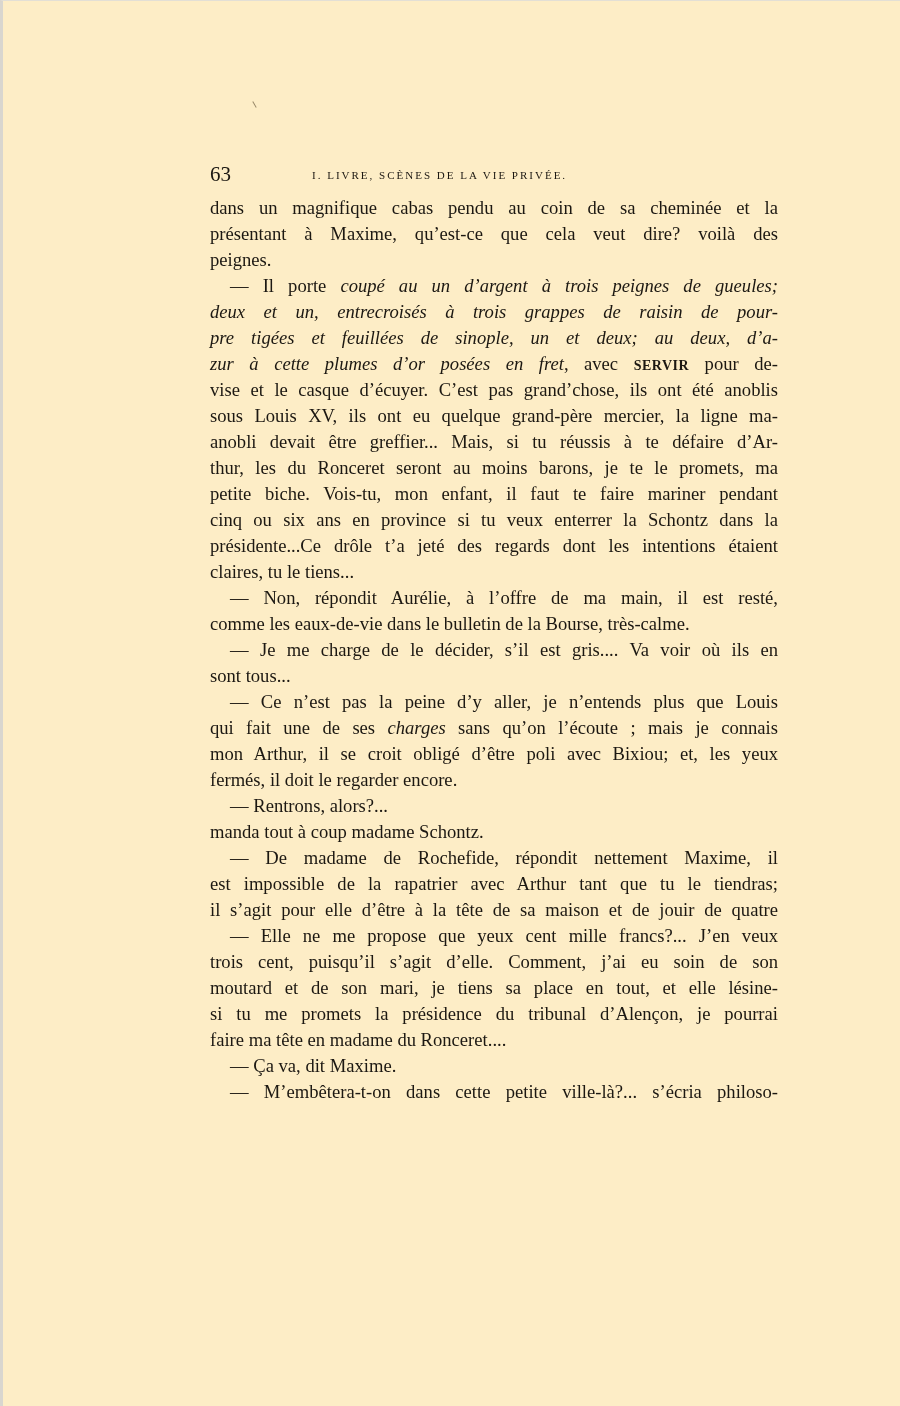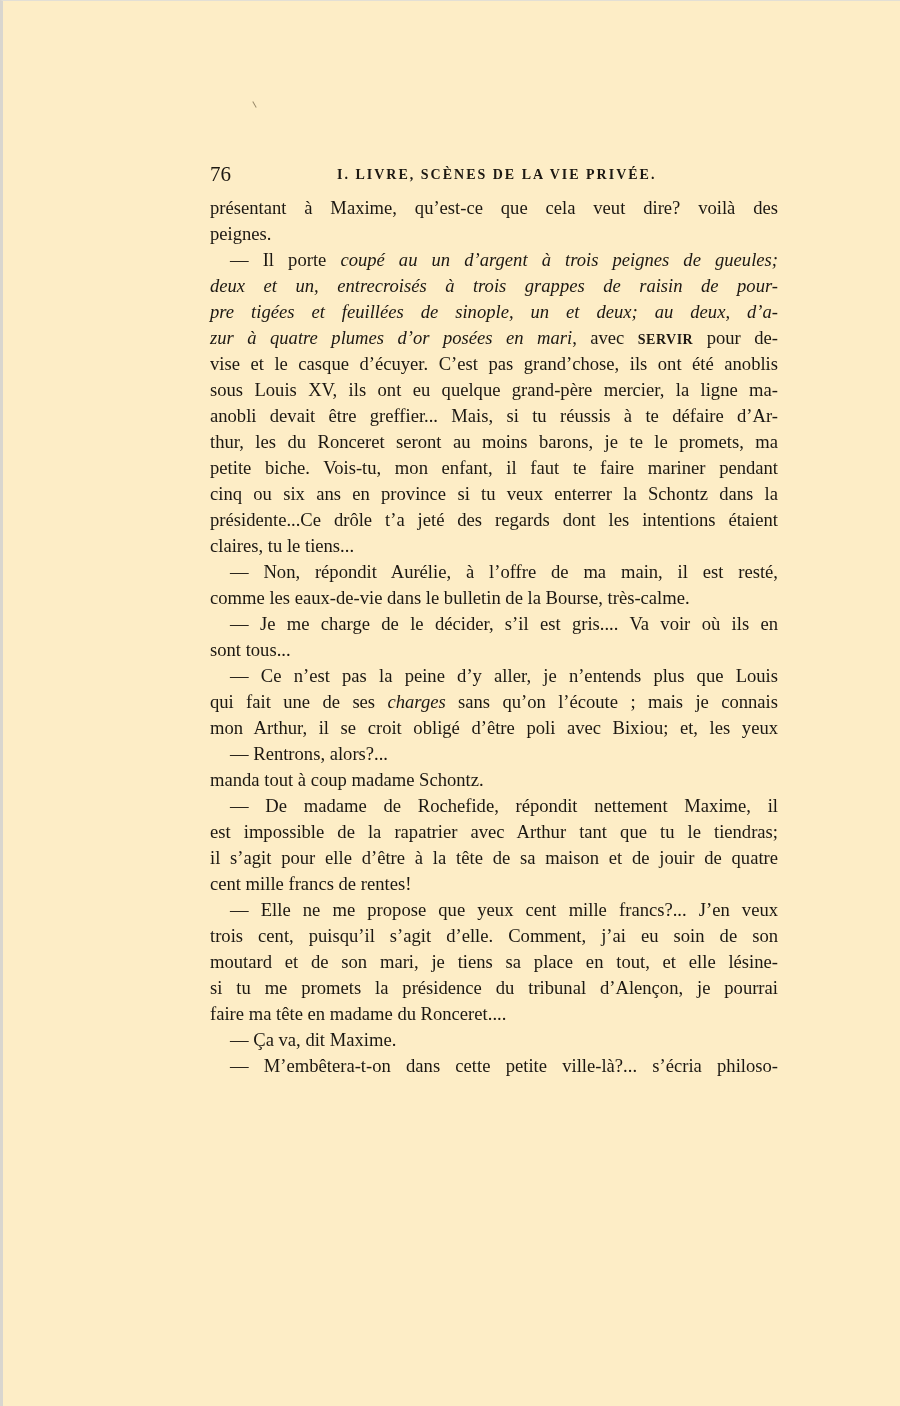--- a/index.html
+++ b/index.html
@@ -19,23 +19,22 @@
   }
   .header {
     position: absolute; left: 210px; top: 161px; width: 568px; height: 26px;
   }
   .page-num {
     position: absolute; left: 0; top: 0;
     font-size: 21px; line-height: 26px;
   }
   .running-head {
     position: absolute; left: 102px; top: 2px;
-    font-size: 14px; line-height: 24px; font-weight: bold;
+    font-size: 11px; line-height: 24px; font-weight: normal;
     letter-spacing: 2px;
-    margin-left: 25px;
   }
   .body-text {
     position: absolute; left: 210px; top: 195px; width: 568px;
     font-size: 18.6px; line-height: 26px;
   }
   .line {
     display: block; height: 26px; white-space: nowrap;
     text-align: justify; text-align-last: justify;
   }
   .line.last { text-align-last: left; }
@@ -47,52 +46,53 @@
     background: #9a8a6a; transform: rotate(-30deg);
   }
 </style>
 </head>
 <body>
 
 <div class="page-edge"></div>
 <div class="mark"></div>
 
 <div class="header">
-  <span class="page-num">76</span>
+  <span class="page-num">63</span>
   <span class="running-head">I. LIVRE, SCÈNES DE LA VIE PRIVÉE.</span>
 </div>
 
 <div class="body-text">
+  <span class="line"><span>dans un magnifique cabas pendu au coin de sa cheminée et la</span></span>
   <span class="line"><span>présentant à Maxime, qu’est-ce que cela veut dire? voilà des</span></span>
   <span class="line last"><span>peignes.</span></span>
   <span class="line indent"><span>— Il porte </span><span class="it">coupé au un d’argent à trois peignes de gueules;</span></span>
   <span class="line"><span class="it">deux et un, entrecroisés à trois grappes de raisin de pour-</span></span>
   <span class="line"><span class="it">pre tigées et feuillées de sinople, un et deux; au deux, d’a-</span></span>
-  <span class="line"><span class="it">zur à quatre plumes d’or posées en mari</span><span>, avec </span><span class="sc">SERVIR</span><span> pour de-</span></span>
+  <span class="line"><span class="it">zur à cette plumes d’or posées en fret</span><span>, avec </span><span class="sc">SERVIR</span><span> pour de-</span></span>
   <span class="line"><span>vise et le casque d’écuyer. C’est pas grand’chose, ils ont été anoblis</span></span>
   <span class="line"><span>sous Louis XV, ils ont eu quelque grand-père mercier, la ligne ma-</span></span>
   <span class="line"><span>anobli devait être greffier... Mais, si tu réussis à te défaire d’Ar-</span></span>
   <span class="line"><span>thur, les du Ronceret seront au moins barons, je te le promets, ma</span></span>
   <span class="line"><span>petite biche. Vois-tu, mon enfant, il faut te faire mariner pendant</span></span>
   <span class="line"><span>cinq ou six ans en province si tu veux enterrer la Schontz dans la</span></span>
   <span class="line"><span>présidente...Ce drôle t’a jeté des regards dont les intentions étaient</span></span>
   <span class="line last"><span>claires, tu le tiens...</span></span>
   <span class="line indent"><span>— Non, répondit Aurélie, à l’offre de ma main, il est resté,</span></span>
   <span class="line last"><span>comme les eaux-de-vie dans le bulletin de la Bourse, très-calme.</span></span>
   <span class="line indent"><span>— Je me charge de le décider, s’il est gris.... Va voir où ils en</span></span>
   <span class="line last"><span>sont tous...</span></span>
   <span class="line indent"><span>— Ce n’est pas la peine d’y aller, je n’entends plus que Louis</span></span>
   <span class="line"><span>qui fait une de ses </span><span class="it">charges</span><span> sans qu’on l’écoute ; mais je connais</span></span>
   <span class="line"><span>mon Arthur, il se croit obligé d’être poli avec Bixiou; et, les yeux</span></span>
+  <span class="line last"><span>fermés, il doit le regarder encore.</span></span>
   <span class="line indent last"><span>— Rentrons, alors?...</span></span>
   <span class="line last"><span>manda tout à coup madame Schontz.</span></span>
   <span class="line indent"><span>— De madame de Rochefide, répondit nettement Maxime, il</span></span>
   <span class="line"><span>est impossible de la rapatrier avec Arthur tant que tu le tiendras;</span></span>
   <span class="line"><span>il s’agit pour elle d’être à la tête de sa maison et de jouir de quatre</span></span>
-  <span class="line last"><span>cent mille francs de rentes!</span></span>
   <span class="line indent"><span>— Elle ne me propose que yeux cent mille francs?... J’en veux</span></span>
   <span class="line"><span>trois cent, puisqu’il s’agit d’elle. Comment, j’ai eu soin de son</span></span>
   <span class="line"><span>moutard et de son mari, je tiens sa place en tout, et elle lésine-</span></span>
   <span class="line"><span>si tu me promets la présidence du tribunal d’Alençon, je pourrai</span></span>
   <span class="line last"><span>faire ma tête en madame du Ronceret....</span></span>
   <span class="line indent last"><span>— Ça va, dit Maxime.</span></span>
   <span class="line indent"><span>— M’embêtera-t-on dans cette petite ville-là?... s’écria philoso-</span></span>
 </div>
 
 </body></html>

